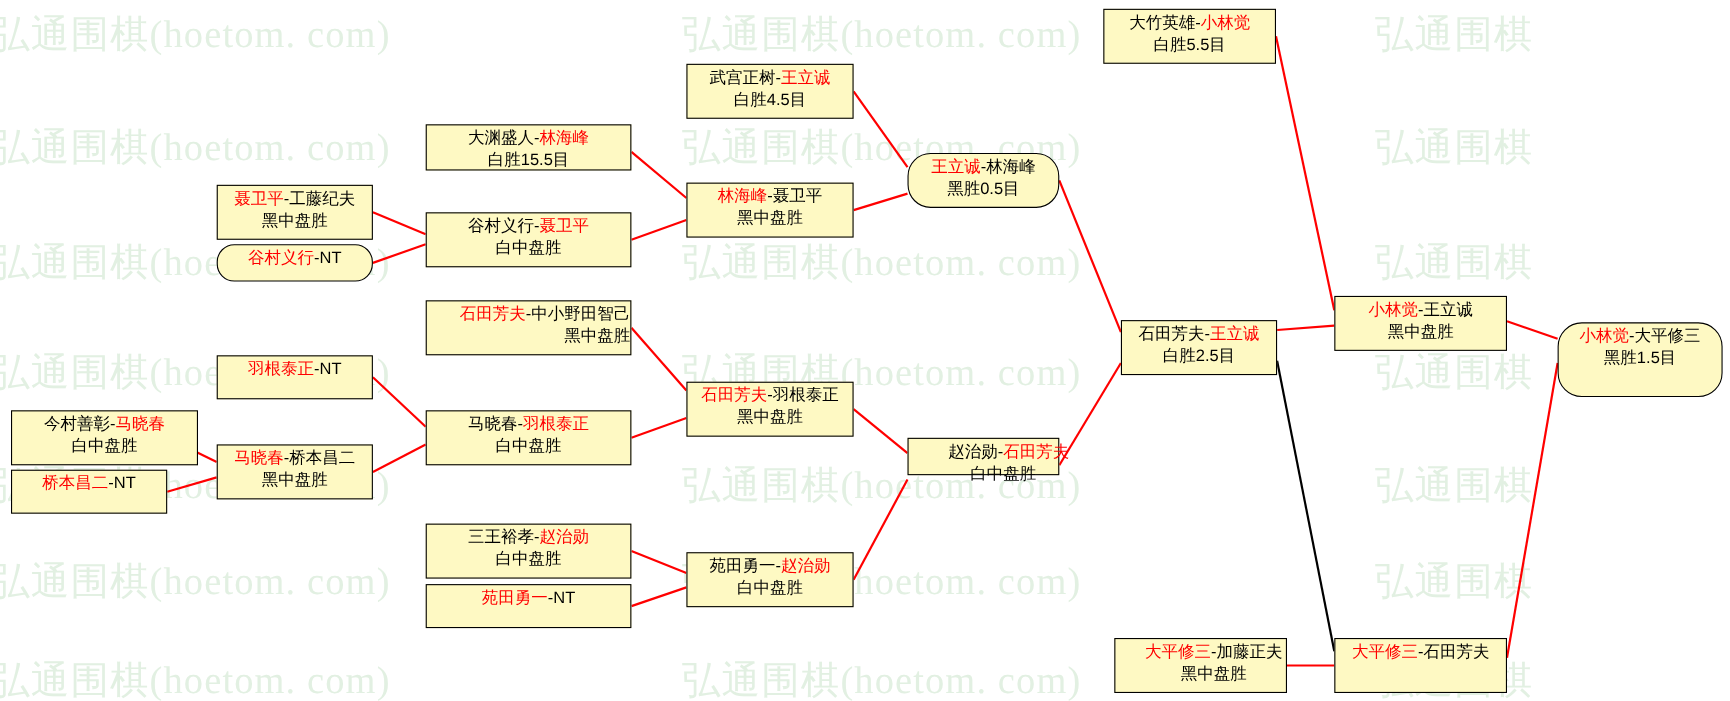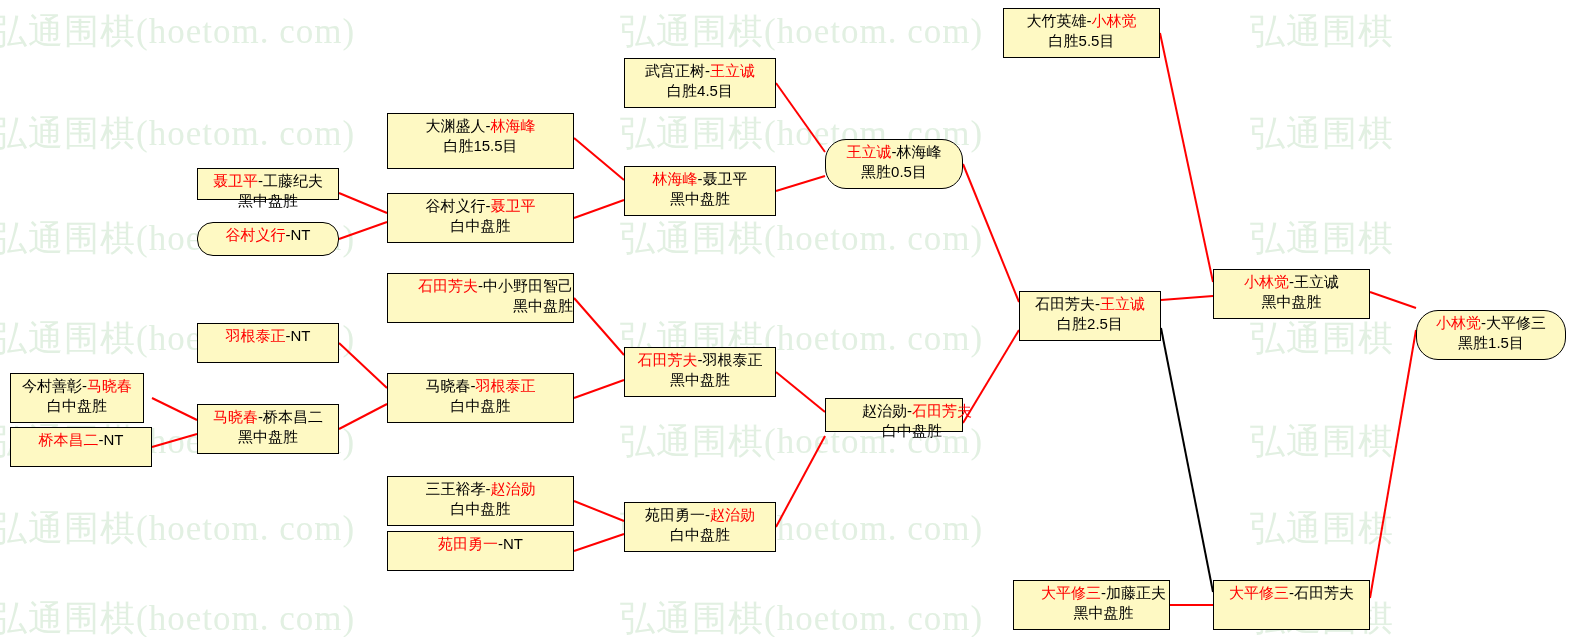--- a/index.html
+++ b/index.html
@@ -91,42 +91,42 @@
       <path d="M963,423 L1019,330" stroke="#ff0000" stroke-width="2" fill="none"></path>
       <path d="M1160,33 L1213,282" stroke="#ff0000" stroke-width="2" fill="none"></path>
       <path d="M1161,300 L1213,296" stroke="#ff0000" stroke-width="2" fill="none"></path>
       <path d="M1170,605 L1213,605" stroke="#ff0000" stroke-width="2" fill="none"></path>
       <path d="M1161,328 L1213,592" stroke="#000000" stroke-width="2" fill="none"></path>
       <path d="M1370,292 L1416,308" stroke="#ff0000" stroke-width="2" fill="none"></path>
       <path d="M1370,598 L1416,330" stroke="#ff0000" stroke-width="2" fill="none"></path>
     </svg>
 
   <div id="boxes">
-      <div class="box" style="left: 197px; top: 168px; width: 142px; height: 32px;">
+      <div class="box" style="left: 197px; top: 168px; width: 142px; height: 50px;">
         <span class="l1"><span class="red">聂卫平</span><span class="blk">-</span><span class="blk">工藤纪夫</span></span>
         <span class="l2 blk">黑中盘胜</span>
       </div>
       <div class="box" style="left: 197px; top: 222px; width: 142px; height: 34px; border-radius: 16px;">
         <span class="l1"><span class="red">谷村义行</span><span class="blk">-</span><span class="blk">NT</span></span>
       </div>
       <div class="box" style="left: 197px; top: 323px; width: 142px; height: 40px;">
         <span class="l1"><span class="red">羽根泰正</span><span class="blk">-</span><span class="blk">NT</span></span>
       </div>
-      <div class="box" style="left: 10px; top: 373px; width: 134px; height: 50px;">
+      <div class="box" style="left: 10px; top: 373px; width: 170px; height: 50px;">
         <span class="l1"><span class="blk">今村善彰</span><span class="blk">-</span><span class="red">马晓春</span></span>
         <span class="l2 blk">白中盘胜</span>
       </div>
       <div class="box" style="left: 10px; top: 427px; width: 142px; height: 40px;">
         <span class="l1"><span class="red">桥本昌二</span><span class="blk">-</span><span class="blk">NT</span></span>
       </div>
       <div class="box" style="left: 197px; top: 404px; width: 142px; height: 50px;">
         <span class="l1"><span class="red">马晓春</span><span class="blk">-</span><span class="blk">桥本昌二</span></span>
         <span class="l2 blk">黑中盘胜</span>
       </div>
-      <div class="box" style="left: 387px; top: 113px; width: 187px; height: 56px;">
+      <div class="box" style="left: 387px; top: 113px; width: 187px; height: 42px;">
         <span class="l1"><span class="blk">大渊盛人</span><span class="blk">-</span><span class="red">林海峰</span></span>
         <span class="l2 blk">白胜15.5目</span>
       </div>
       <div class="box" style="left: 387px; top: 193px; width: 187px; height: 50px;">
         <span class="l1"><span class="blk">谷村义行</span><span class="blk">-</span><span class="red">聂卫平</span></span>
         <span class="l2 blk">白中盘胜</span>
       </div>
       <div class="box" style="left: 387px; top: 273px; width: 187px; height: 50px; text-align: right;">
         <span class="l1"><span class="red">石田芳夫</span><span class="blk">-</span><span class="blk">中小野田智己</span></span>
         <span class="l2 blk">黑中盘胜</span>
@@ -178,19 +178,19 @@
         <span class="l1"><span class="red">大平修三</span><span class="blk">-</span><span class="blk">加藤正夫</span></span>
         <span class="l2 blk">黑中盘胜</span>
       </div>
       <div class="box" style="left: 1213px; top: 580px; width: 157px; height: 50px;">
         <span class="l1"><span class="red">大平修三</span><span class="blk">-</span><span class="blk">石田芳夫</span></span>
       </div>
       <div class="box" style="left: 1213px; top: 269px; width: 157px; height: 50px;">
         <span class="l1"><span class="red">小林觉</span><span class="blk">-</span><span class="blk">王立诚</span></span>
         <span class="l2 blk">黑中盘胜</span>
       </div>
-      <div class="box" style="left: 1416px; top: 310px; width: 150px; height: 50px; border-radius: 22px;">
+      <div class="box" style="left: 1416px; top: 293px; width: 150px; height: 68px; border-radius: 22px;">
         <span class="l1"><span class="red">小林觉</span><span class="blk">-</span><span class="blk">大平修三</span></span>
         <span class="l2 blk">黑胜1.5目</span>
       </div>
     </div>
 
 </div>
 
 </body></html>

